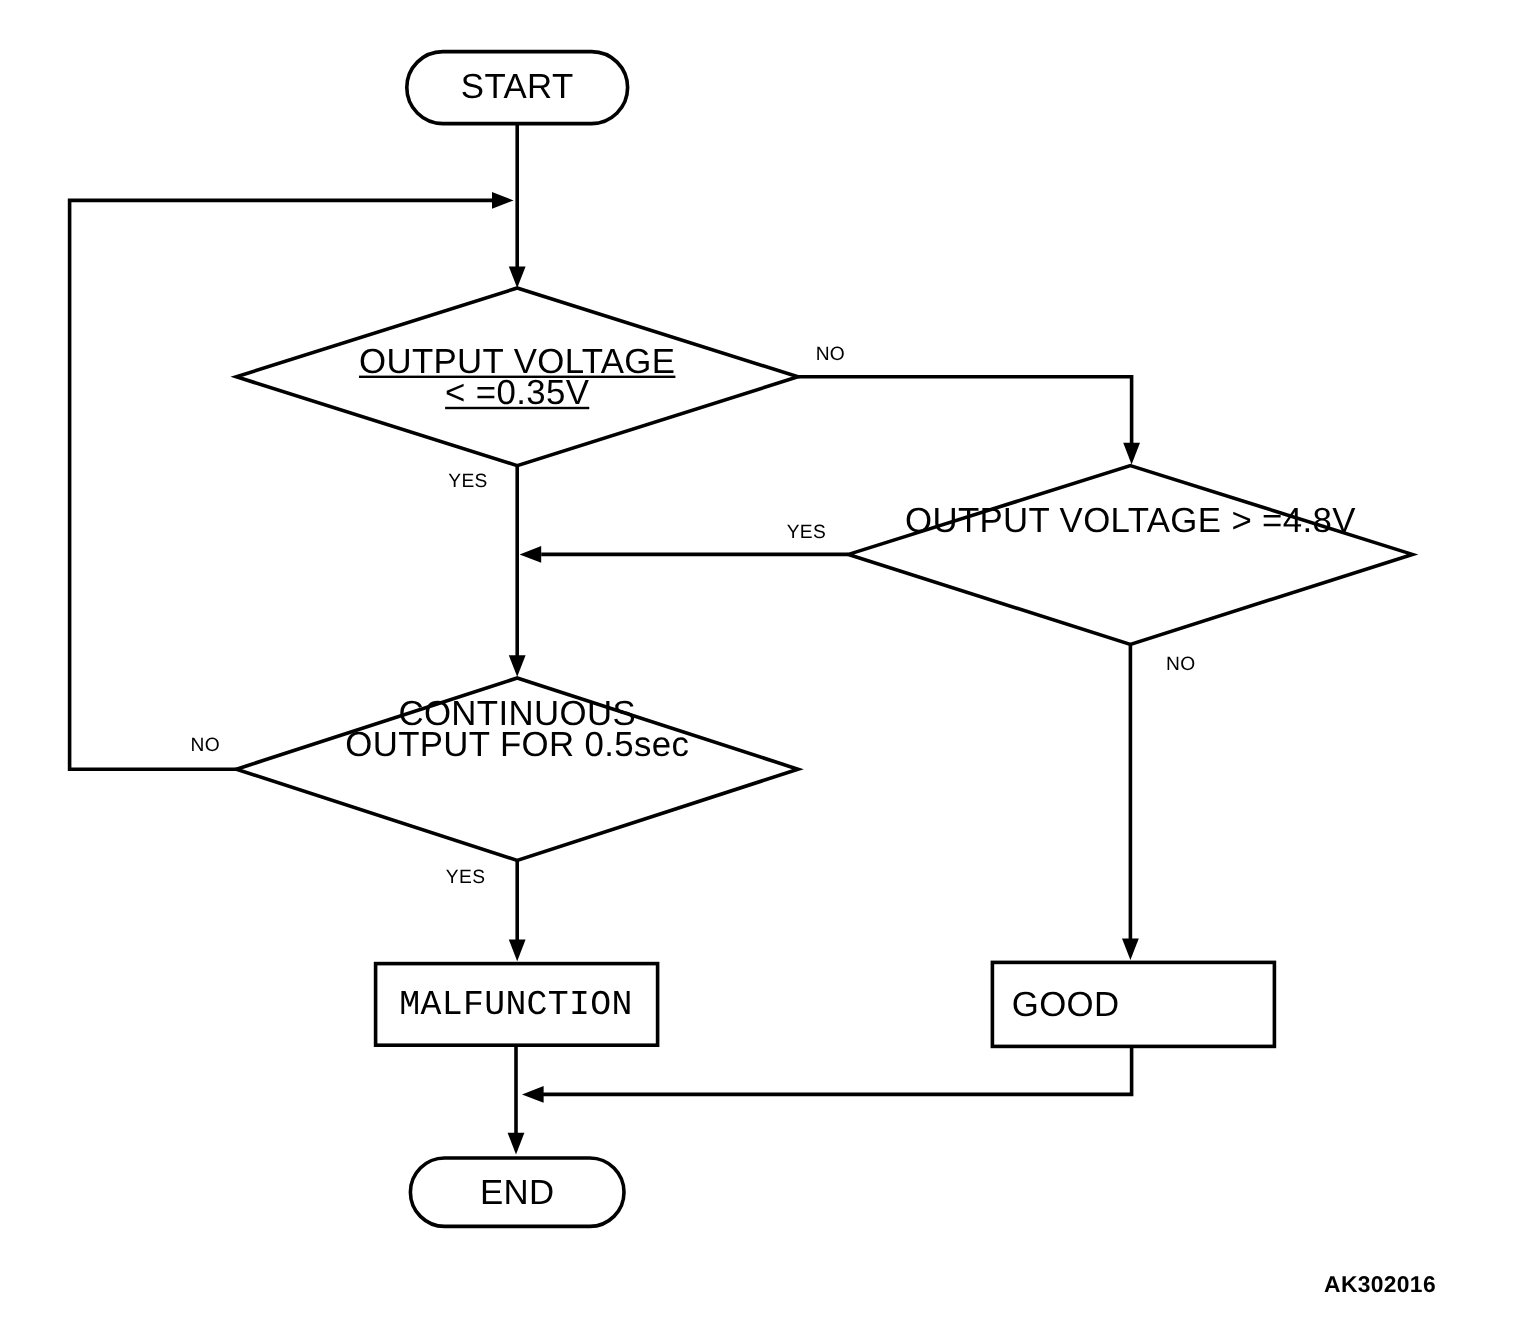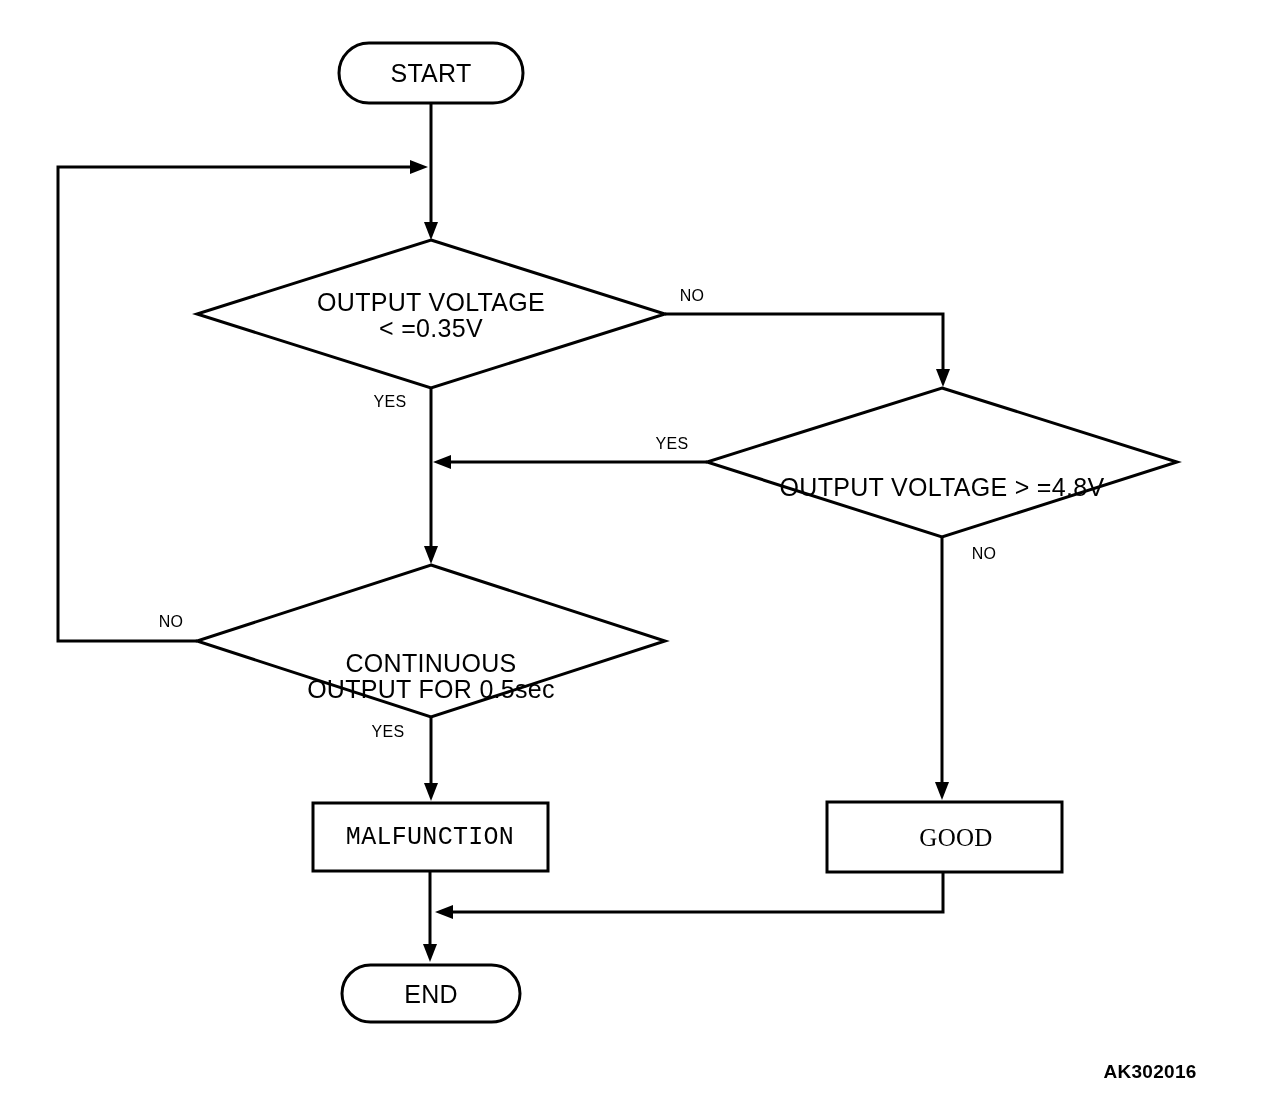--- a/index.html
+++ b/index.html
@@ -18,21 +18,21 @@
   }
   #wires {
     position: absolute;
     left: 0;
     top: 0;
   }
   .label {
     position: absolute;
     transform: translate(-50%, -50%);
     white-space: nowrap;
-    font-size: 25px;
+    font-size: 29px;
     letter-spacing: 0.3px;
     line-height: 26px;
     text-align: center;
   }
   .edge-label {
     font-size: 16px;
   }
   .figure-code {
     position: absolute;
     transform: translate(-50%, -50%);
@@ -79,35 +79,35 @@
       <polygon points="942,388 1177,462 942,537 707,462"></polygon>
       <polygon points="431,565 665,641 431,717 197,641"></polygon>
       <rect x="313" y="803" width="235" height="68"></rect>
       <rect x="827" y="802" width="235" height="70"></rect>
       <rect x="342" y="965" width="178" height="57" rx="28.5" ry="28.5"></rect>
     </g>
   </svg>
 
   <div class="label" style="left:431px; top:73px;">START</div>
 
-  <div class="label" style="left:431px; top:315px;">
+  <div class="label" style="left:431px; top:315px;text-decoration:underline;">
     <div>OUTPUT VOLTAGE</div>
     <div>&lt; =0.35V</div>
   </div>
 
-  <div class="label" style="left:942px; top:487px;">OUTPUT VOLTAGE &gt; =4.8V</div>
+  <div class="label" style="left:942px; top:434px;">OUTPUT VOLTAGE &gt; =4.8V</div>
 
-  <div class="label" style="left:431px; top:676px;">
+  <div class="label" style="left:431px; top:608px;">
     <div>CONTINUOUS</div>
     <div>OUTPUT FOR 0.5sec</div>
   </div>
 
   <div class="label" style="left:430px; top:838px;font-family:Liberation Mono, monospace;">MALFUNCTION</div>
 
-  <div class="label" style="left:956px; top:838px;font-family:Liberation Serif, serif;">GOOD</div>
+  <div class="label" style="left:888px; top:838px;">GOOD</div>
 
   <div class="label" style="left:431px; top:994px;">END</div>
 
   <div class="label edge-label" style="left:692px; top:296px;">NO</div>
 
   <div class="label edge-label" style="left:390px; top:402px;">YES</div>
 
   <div class="label edge-label" style="left:672px; top:444px;">YES</div>
 
   <div class="label edge-label" style="left:984px; top:554px;">NO</div>

